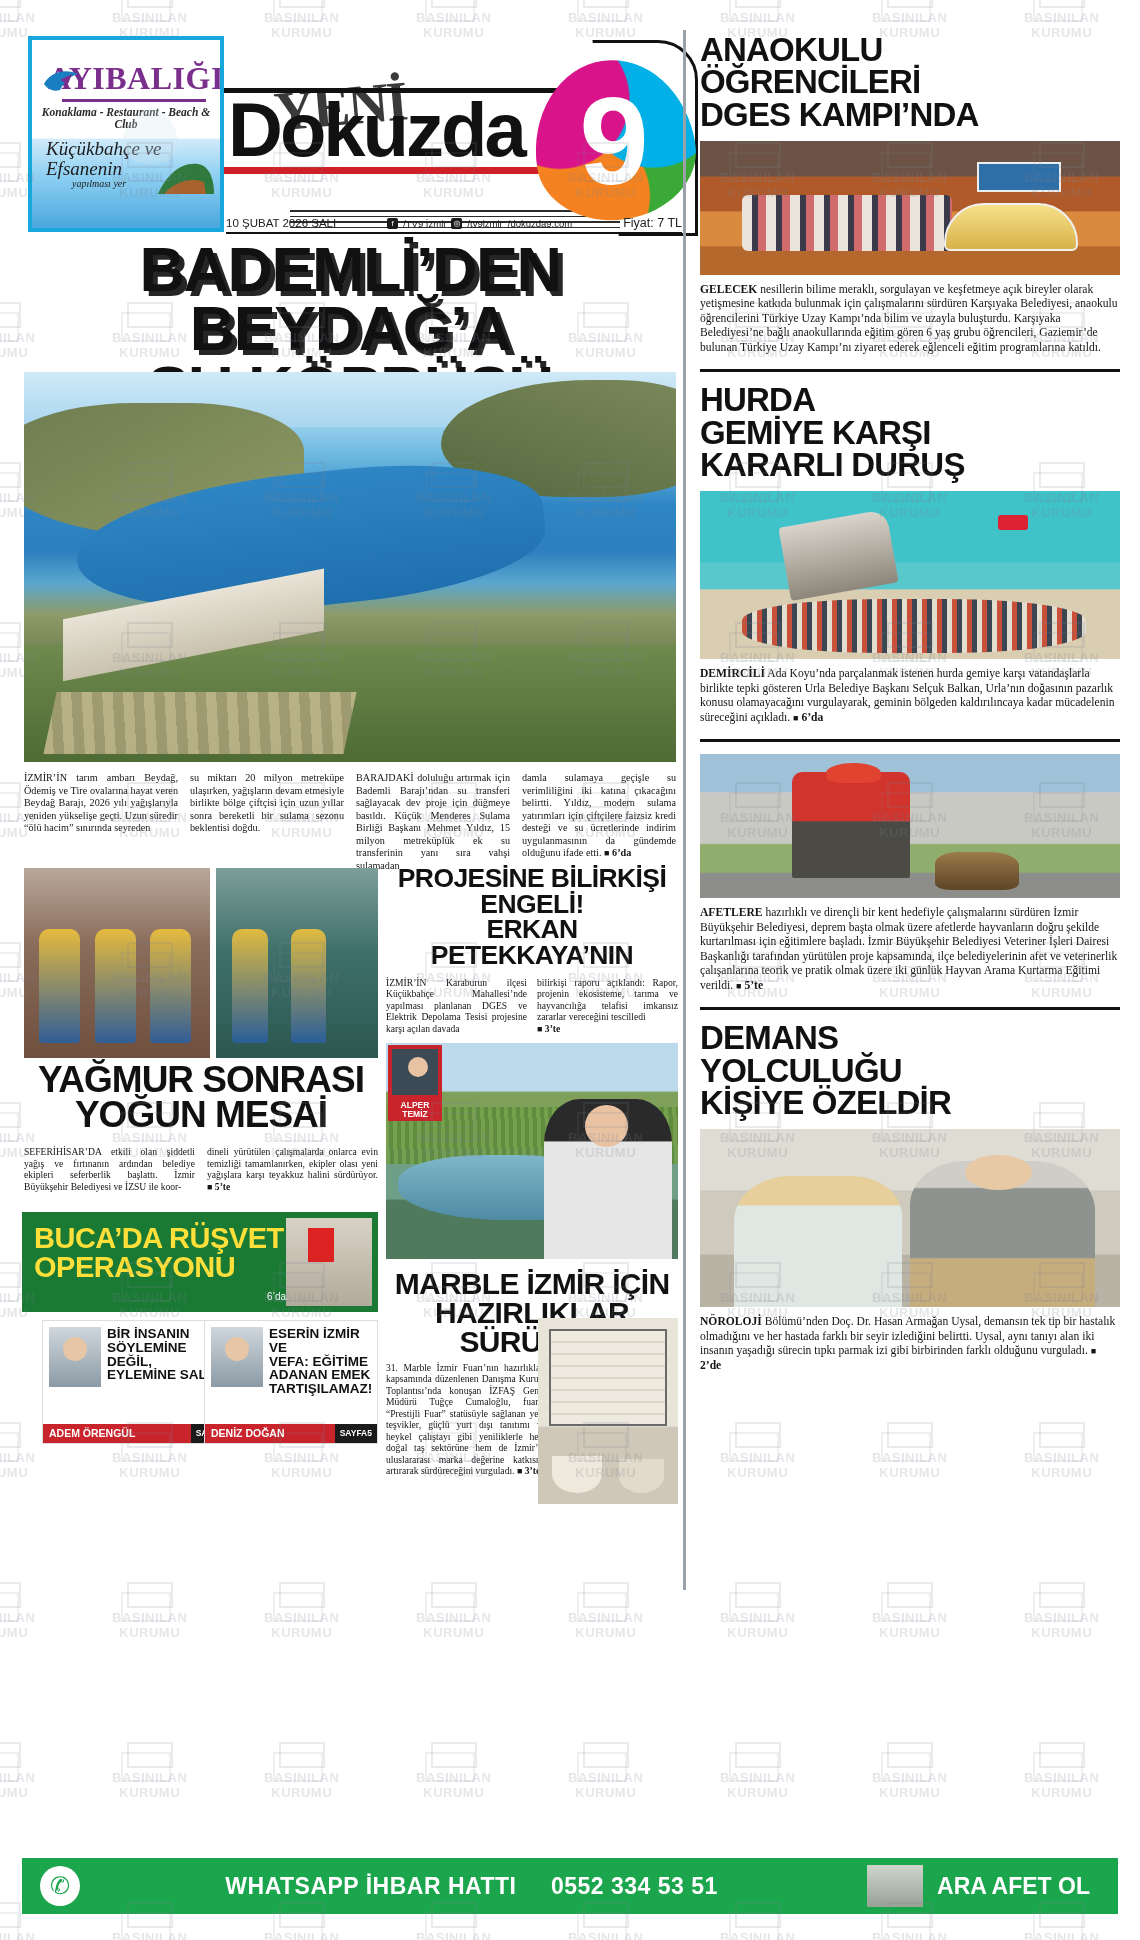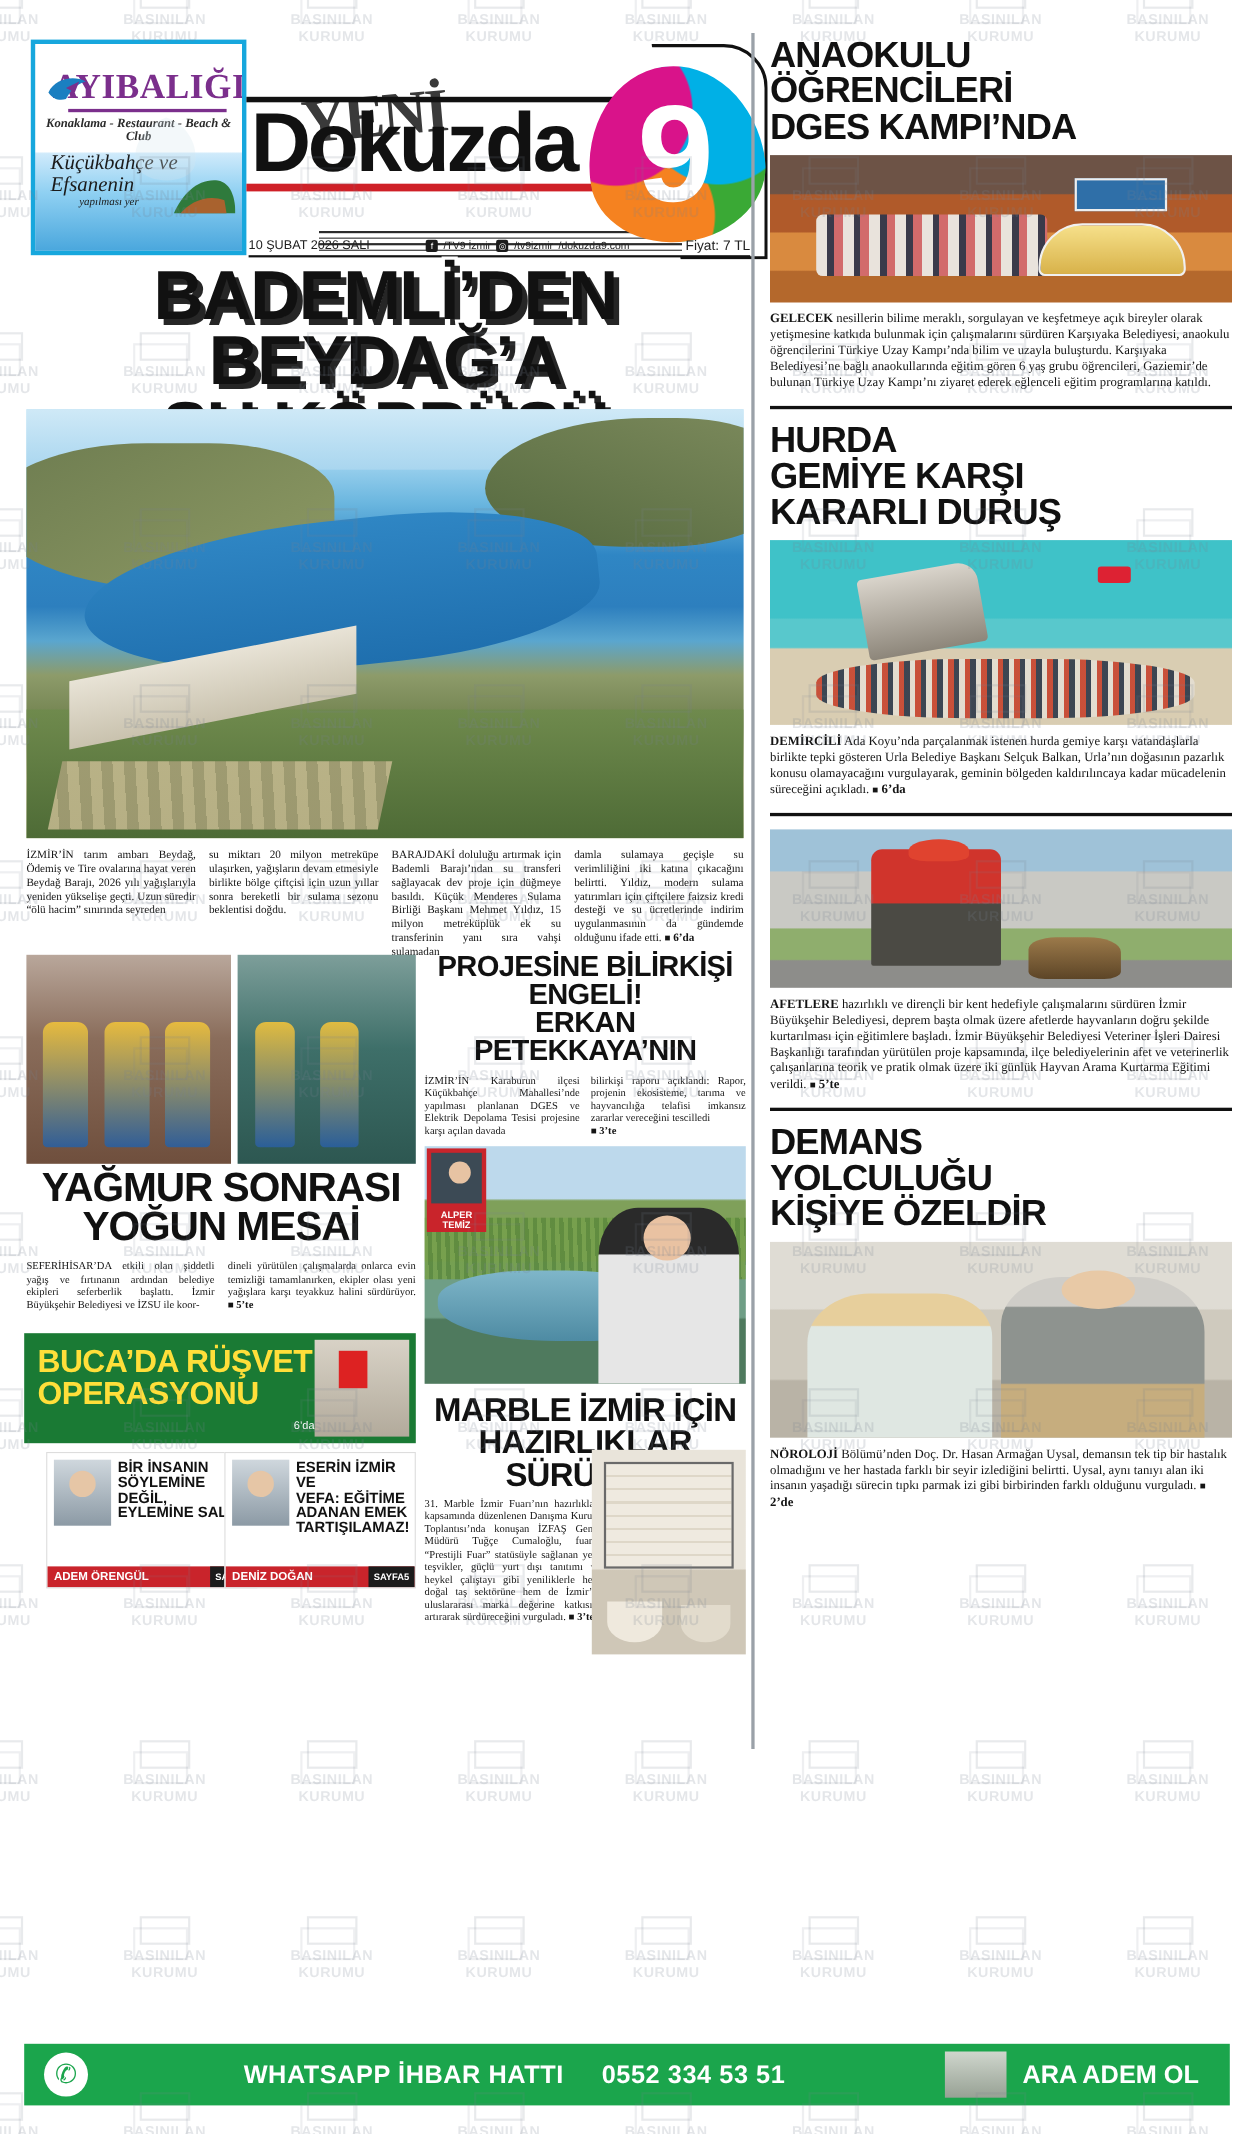--- a/index.html
+++ b/index.html
@@ -711,21 +711,21 @@
   <div class="footer">
     <div class="wa">
         <div class="circ">✆</div>
       </div>
     <div class="mid-label">
       <span>WHATSAPP İHBAR HATTI</span>
       &nbsp;&nbsp;&nbsp;
       <span>0552 334 53 51</span>
     </div>
     <div class="sep"></div>
-    <div class="cta">ARA ADEM OL</div>
+    <div class="cta">ARA AFET OL</div>
   </div>
 
   <div class="wm-layer" id="wm-layer">
       <div class="wm" style="left: -40px; top: -20px;"><div class="box"></div>BASINILAN<br>KURUMU</div>
       <div class="wm" style="left: 112px; top: -20px;"><div class="box"></div>BASINILAN<br>KURUMU</div>
       <div class="wm" style="left: 264px; top: -20px;"><div class="box"></div>BASINILAN<br>KURUMU</div>
       <div class="wm" style="left: 416px; top: -20px;"><div class="box"></div>BASINILAN<br>KURUMU</div>
       <div class="wm" style="left: 568px; top: -20px;"><div class="box"></div>BASINILAN<br>KURUMU</div>
       <div class="wm" style="left: 720px; top: -20px;"><div class="box"></div>BASINILAN<br>KURUMU</div>
       <div class="wm" style="left: 872px; top: -20px;"><div class="box"></div>BASINILAN<br>KURUMU</div>

